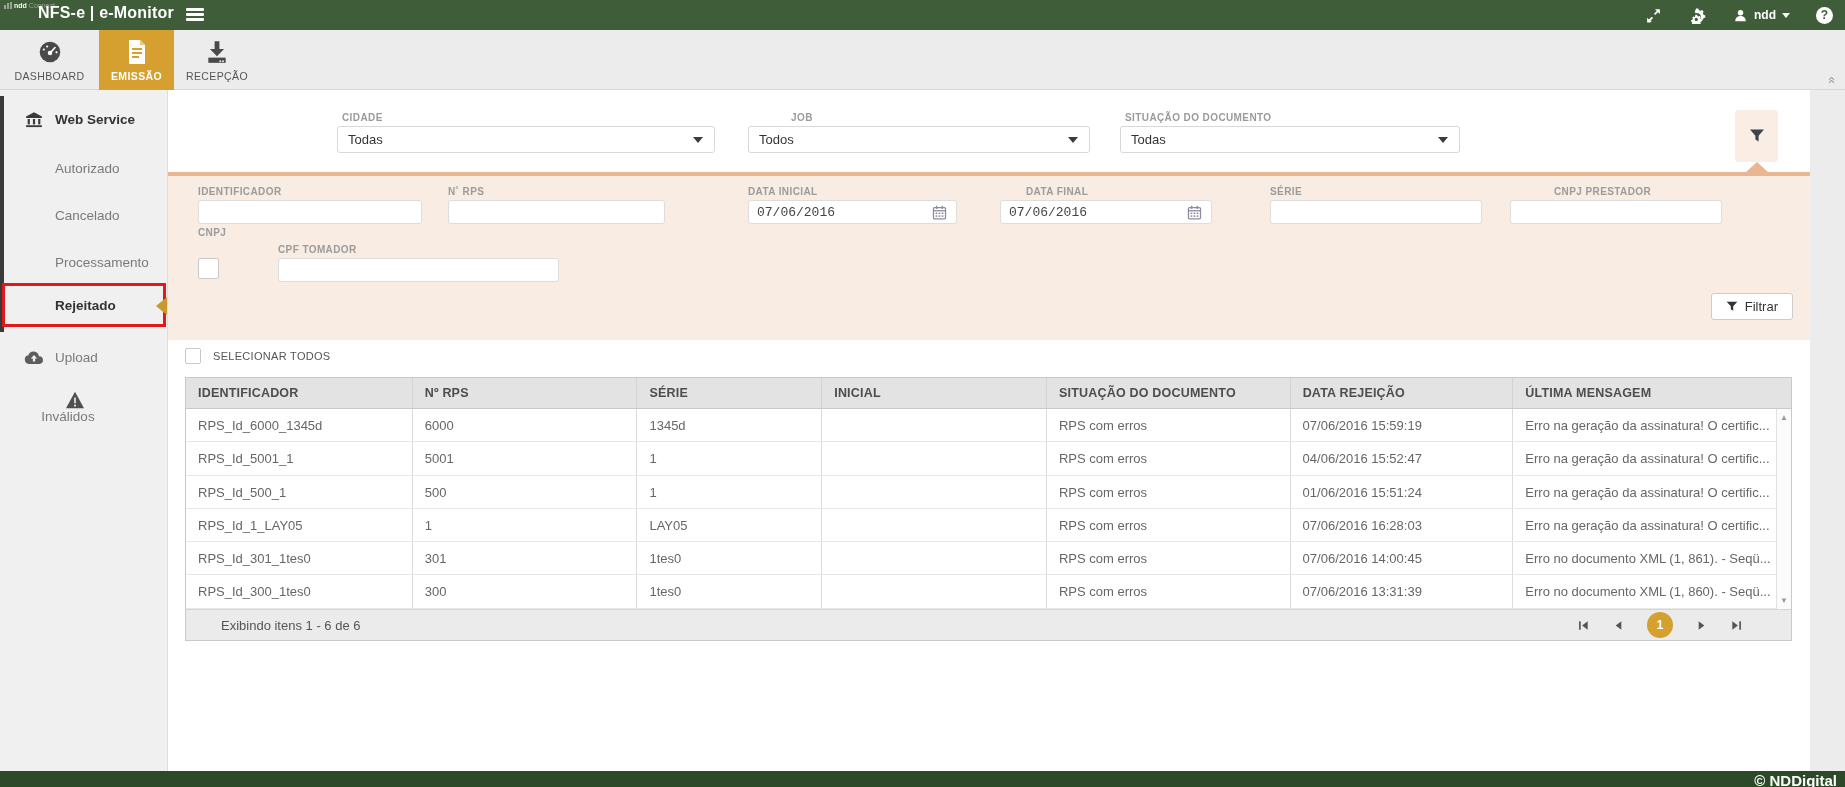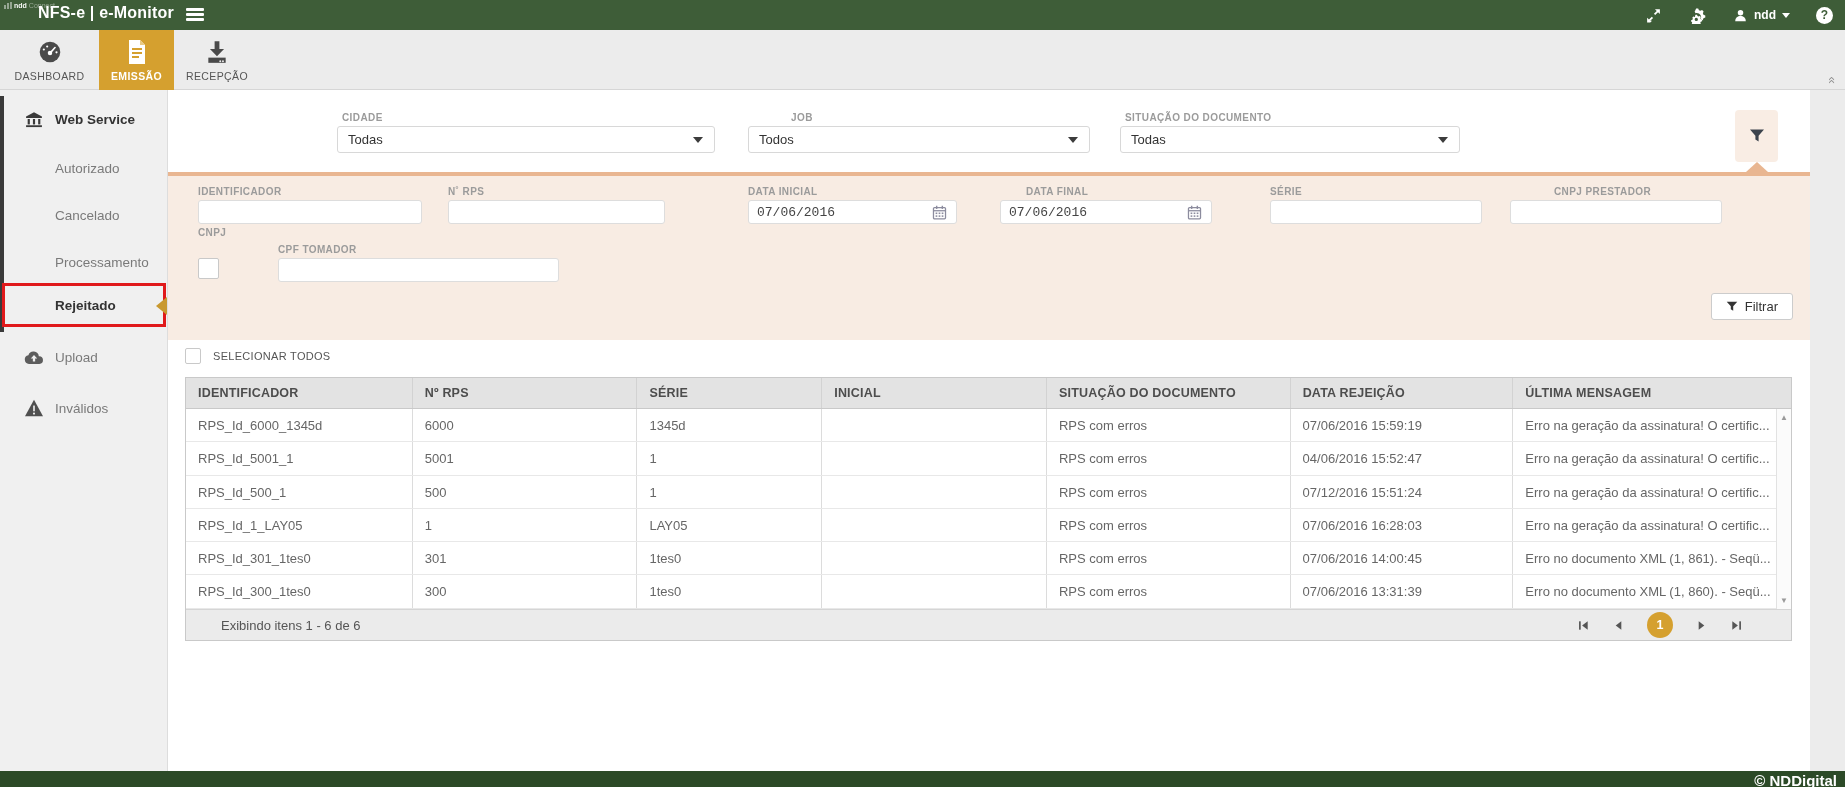--- a/index.html
+++ b/index.html
@@ -231,21 +231,21 @@
     <div class="side-item root" style="top:250px;">
       <span class="sicon">
         <svg width="20" height="16" viewBox="0 0 26 20">
           <path fill="#5d5d5d" d="M6.5 19a5.7 5.7 0 0 1-.8-11.3A7 7 0 0 1 19.3 9 5 5 0 0 1 20 19z"></path>
           <path fill="#f0f0f0" d="M13 7.5 17.2 12h-2.7v4h-3v-4H8.8z"></path>
         </svg>
       </span>
       <span class="slabel" style="color:#7a7a7a; font-weight:normal;">Upload</span>
     </div>
 
-    <div class="side-item root" style="top:301px;">
+    <div class="side-item root" style="top:301px;flex-direction:column;">
       <span class="sicon">
         <svg width="20" height="18" viewBox="0 0 24 22">
           <path fill="#4f4f4f" d="M12 1 23 21H1z"></path>
           <rect x="11" y="8" width="2" height="7" fill="#f0f0f0"></rect>
           <circle cx="12" cy="17.8" r="1.3" fill="#f0f0f0"></circle>
         </svg>
       </span>
       <span class="slabel" style="color:#7a7a7a; font-weight:normal;">Inválidos</span>
     </div>
   </div>
@@ -375,21 +375,21 @@
             <div class="td c4">RPS com erros</div>
             <div class="td c5">04/06/2016 15:52:47</div>
             <div class="td c6">Erro na geração da assinatura! O certific...</div>
         </div>
         <div class="trow">
           <div class="td c0">RPS_Id_500_1</div>
             <div class="td c1">500</div>
             <div class="td c2">1</div>
             <div class="td c3"></div>
             <div class="td c4">RPS com erros</div>
-            <div class="td c5">07/12/2016 15:51:24</div>
+            <div class="td c5">01/06/2016 15:51:24</div>
             <div class="td c6">Erro na geração da assinatura! O certific...</div>
         </div>
         <div class="trow">
           <div class="td c0">RPS_Id_1_LAY05</div>
             <div class="td c1">1</div>
             <div class="td c2">LAY05</div>
             <div class="td c3"></div>
             <div class="td c4">RPS com erros</div>
             <div class="td c5">07/06/2016 16:28:03</div>
             <div class="td c6">Erro na geração da assinatura! O certific...</div>

